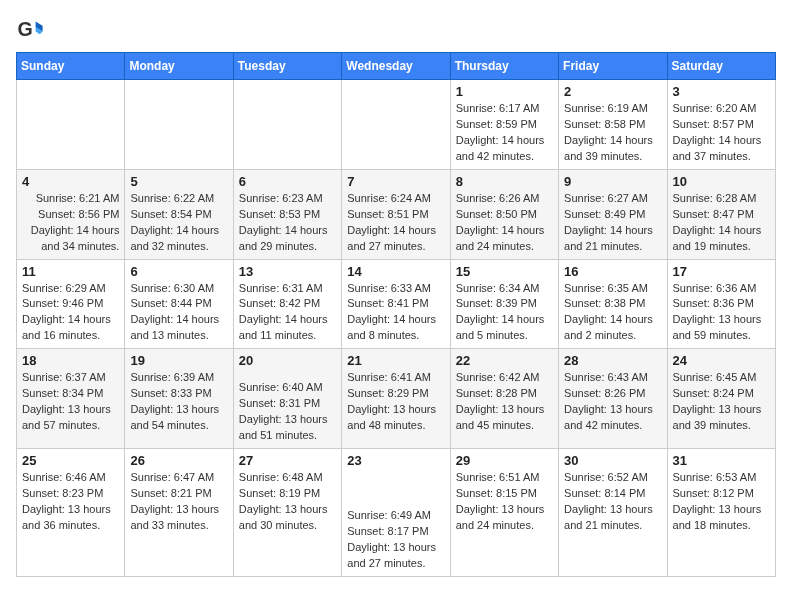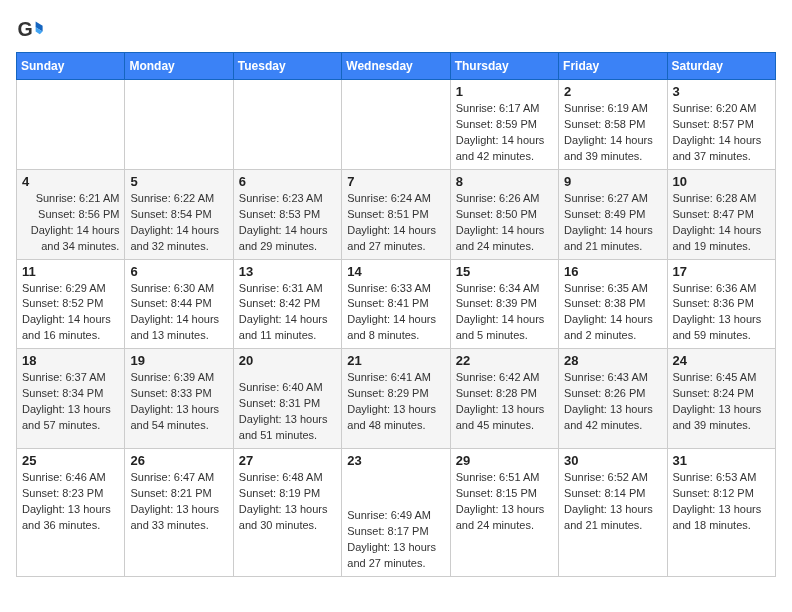--- a/index.html
+++ b/index.html
@@ -202,21 +202,21 @@
           <div class="day-info" style="white-space: pre-line;">Sunrise: 6:28 AM
 Sunset: 8:47 PM
 Daylight: 14 hours
 and 19 minutes.</div>
         </td>
       </tr>
       <tr>
         <td>
           <span class="day-number">11</span>
           <div class="day-info" style="white-space: pre-line;">Sunrise: 6:29 AM
-Sunset: 8:52 PM
+Sunset: 9:46 PM
 Daylight: 14 hours
 and 16 minutes.</div>
         </td>
         <td>
           <span class="day-number">6</span>
           <div class="day-info" style="white-space: pre-line;">Sunrise: 6:30 AM
 Sunset: 8:44 PM
 Daylight: 14 hours
 and 13 minutes.</div>
         </td>

